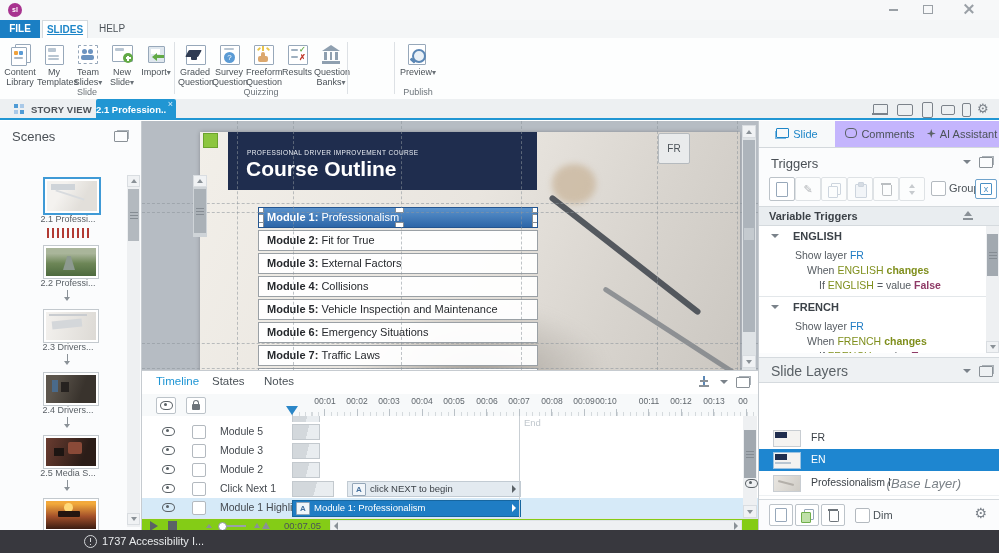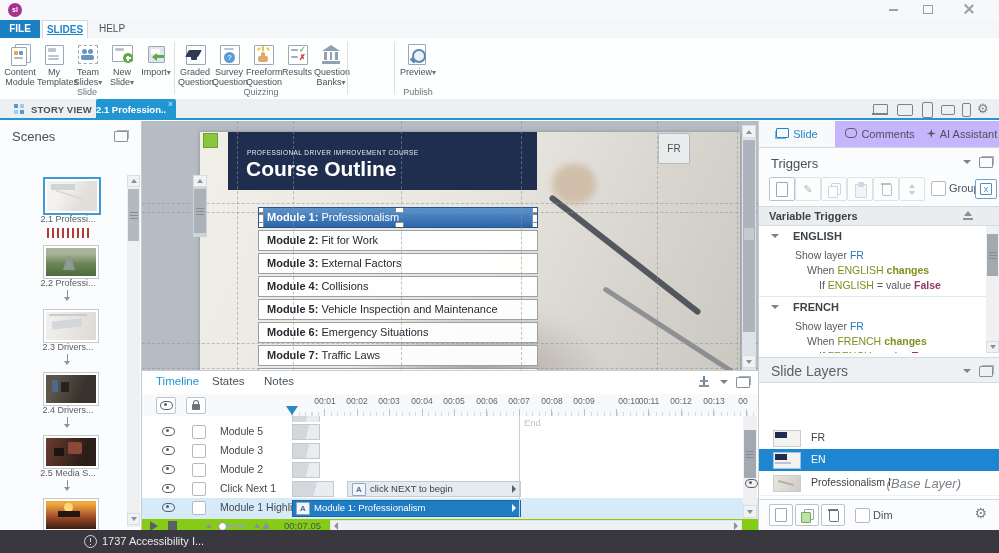--- a/index.html
+++ b/index.html
@@ -77,21 +77,21 @@
 
     <div class="abs" style="left:3px;top:0;width:168px;height:61px;">
       <div class="rbtn" style="left:0;">
         <div class="ric">
           <div class="pp" style="left:8px;top:1px;width:14px;height:17px;"></div>
           <div class="pp" style="left:4px;top:4px;width:14px;height:17px;"></div>
           <div class="dot" style="left:7px;top:8px;background:#f0a23c;"></div>
           <div class="dot" style="left:12px;top:8px;background:#5b9bd5;"></div>
           <div class="dot" style="left:7px;top:14px;width:9px;height:2px;background:#aab7c4;"></div>
         </div>
-        <div class="rlab"><span>Content Module</span><span class="crtx"></span></div>
+        <div class="rlab"><span>Content Library</span><span class="crtx"></span></div>
       </div>
       <div class="rbtn" style="left:34px;">
         <div class="ric">
           <div class="pp" style="left:4px;top:2px;width:17px;height:18px;"></div>
           <div class="dot" style="left:7px;top:5px;width:8px;height:4px;background:#b9c6d2;"></div>
           <div class="dot" style="left:7px;top:12px;width:11px;height:1.5px;background:#b9c6d2;"></div>
           <div class="dot" style="left:7px;top:15px;width:11px;height:1.5px;background:#b9c6d2;"></div>
         </div>
         <div class="rlab"><span>My Templates</span><span class="crtx"></span></div>
       </div>
@@ -308,21 +308,21 @@
 
       <div class="abs" style="left:58px;top:75px;width:280px;">
         <div class="modrow" style="background:linear-gradient(#5a92cc,#2d66a8);border-color:#24558f;color:#fff;">
           <b>Module 1:</b>&nbsp;<span>Professionalism</span>
           <div class="hdl" style="left:-4px;top:-4px;"></div><div class="hdl" style="right:-4px;top:-4px;"></div>
           <div class="hdl" style="left:-4px;bottom:-4px;"></div><div class="hdl" style="right:-4px;bottom:-4px;"></div>
           <div class="hdl" style="left:50%;margin-left:-3px;top:-4px;"></div><div class="hdl" style="left:50%;margin-left:-3px;bottom:-4px;"></div>
           <div class="hdl" style="left:-4px;top:50%;margin-top:-4px;"></div><div class="hdl" style="right:-4px;top:50%;margin-top:-4px;"></div>
           
         </div>
-        <div class="modrow"><b>Module 2:</b>&nbsp;<span>Fit for Work</span></div>
+        <div class="modrow"><b>Module 2:</b>&nbsp;<span>Fit for True</span></div>
         <div class="modrow"><b>Module 3:</b>&nbsp;<span>External Factors</span></div>
         <div class="modrow"><b>Module 4:</b>&nbsp;<span>Collisions</span></div>
         <div class="modrow"><b>Module 5:</b>&nbsp;<span>Vehicle Inspection and Maintenance</span></div>
         <div class="modrow"><b>Module 6:</b>&nbsp;<span>Emergency Situations</span></div>
         <div class="modrow"><b>Module 7:</b>&nbsp;<span>Traffic Laws</span></div>
         <div class="modrow">&nbsp;</div>
       </div>
     </div>
 
     <div class="guideV" style="left:95px;"></div>
@@ -386,21 +386,21 @@
       <div class="abs" style="left:150px;top:0;width:466px;height:22px;overflow:hidden;">
         <span class="tick" style="left:18px;">00:01</span>
         <span class="tick" style="left:50px;">00:02</span>
         <span class="tick" style="left:82px;">00:03</span>
         <span class="tick" style="left:115px;">00:04</span>
         <span class="tick" style="left:147px;">00:05</span>
         <span class="tick" style="left:180px;">00:06</span>
         <span class="tick" style="left:212px;">00:07</span>
         <span class="tick" style="left:245px;">00:08</span>
         <span class="tick" style="left:277px;">00:09</span>
-        <span class="tick" style="left:322px;">00:10</span>
+        <span class="tick" style="left:299px;">00:10</span>
         <span class="tick" style="left:342px;">00:11</span>
         <span class="tick" style="left:374px;">00:12</span>
         <span class="tick" style="left:407px;">00:13</span>
         <span class="tick" style="left:436px;">00</span>
         <div class="abs" style="left:0;bottom:0;width:466px;height:4px;background:repeating-linear-gradient(to right,#d5dadd 0 1px,transparent 1px 6.5px);"></div>
         <div class="abs" style="left:0;bottom:0;width:466px;height:7px;background:repeating-linear-gradient(to right,#b9c0c6 0 1px,transparent 1px 32.4px);"></div>
       </div>
       <div class="abs" style="left:144px;top:12px;width:0;height:0;border-left:6px solid transparent;border-right:6px solid transparent;border-top:9px solid #2b87c8;z-index:8;"></div>
     </div>
 

